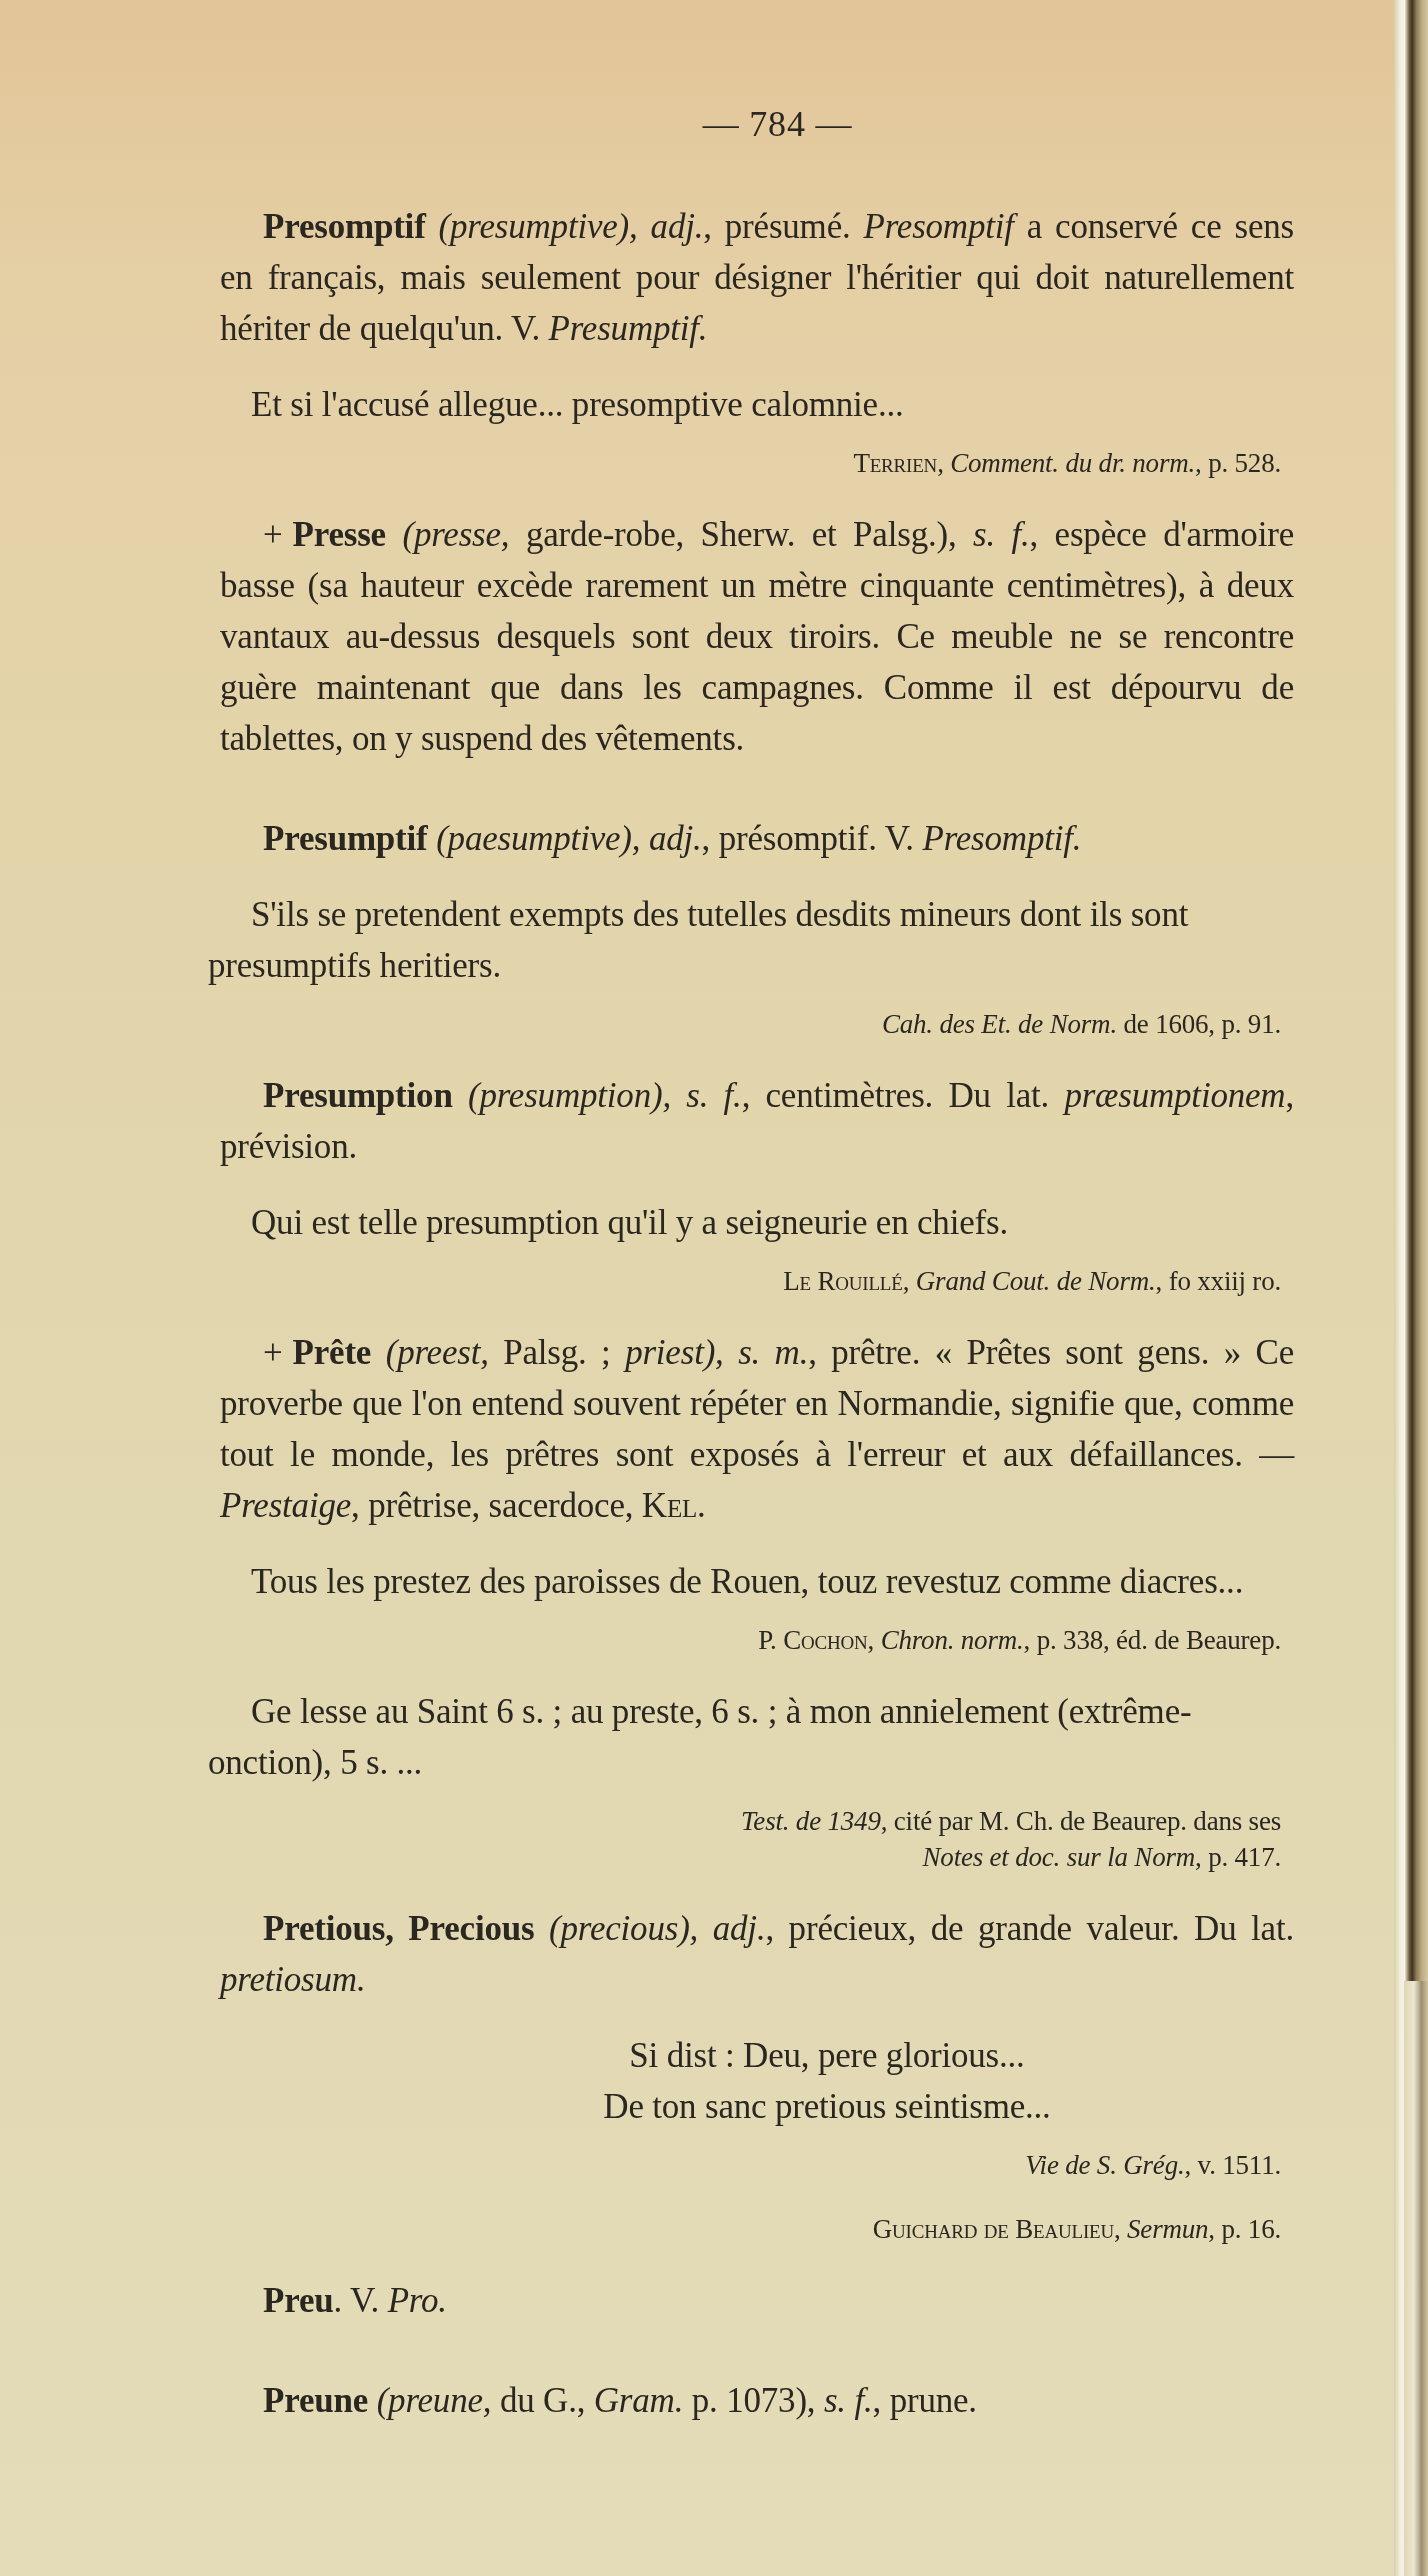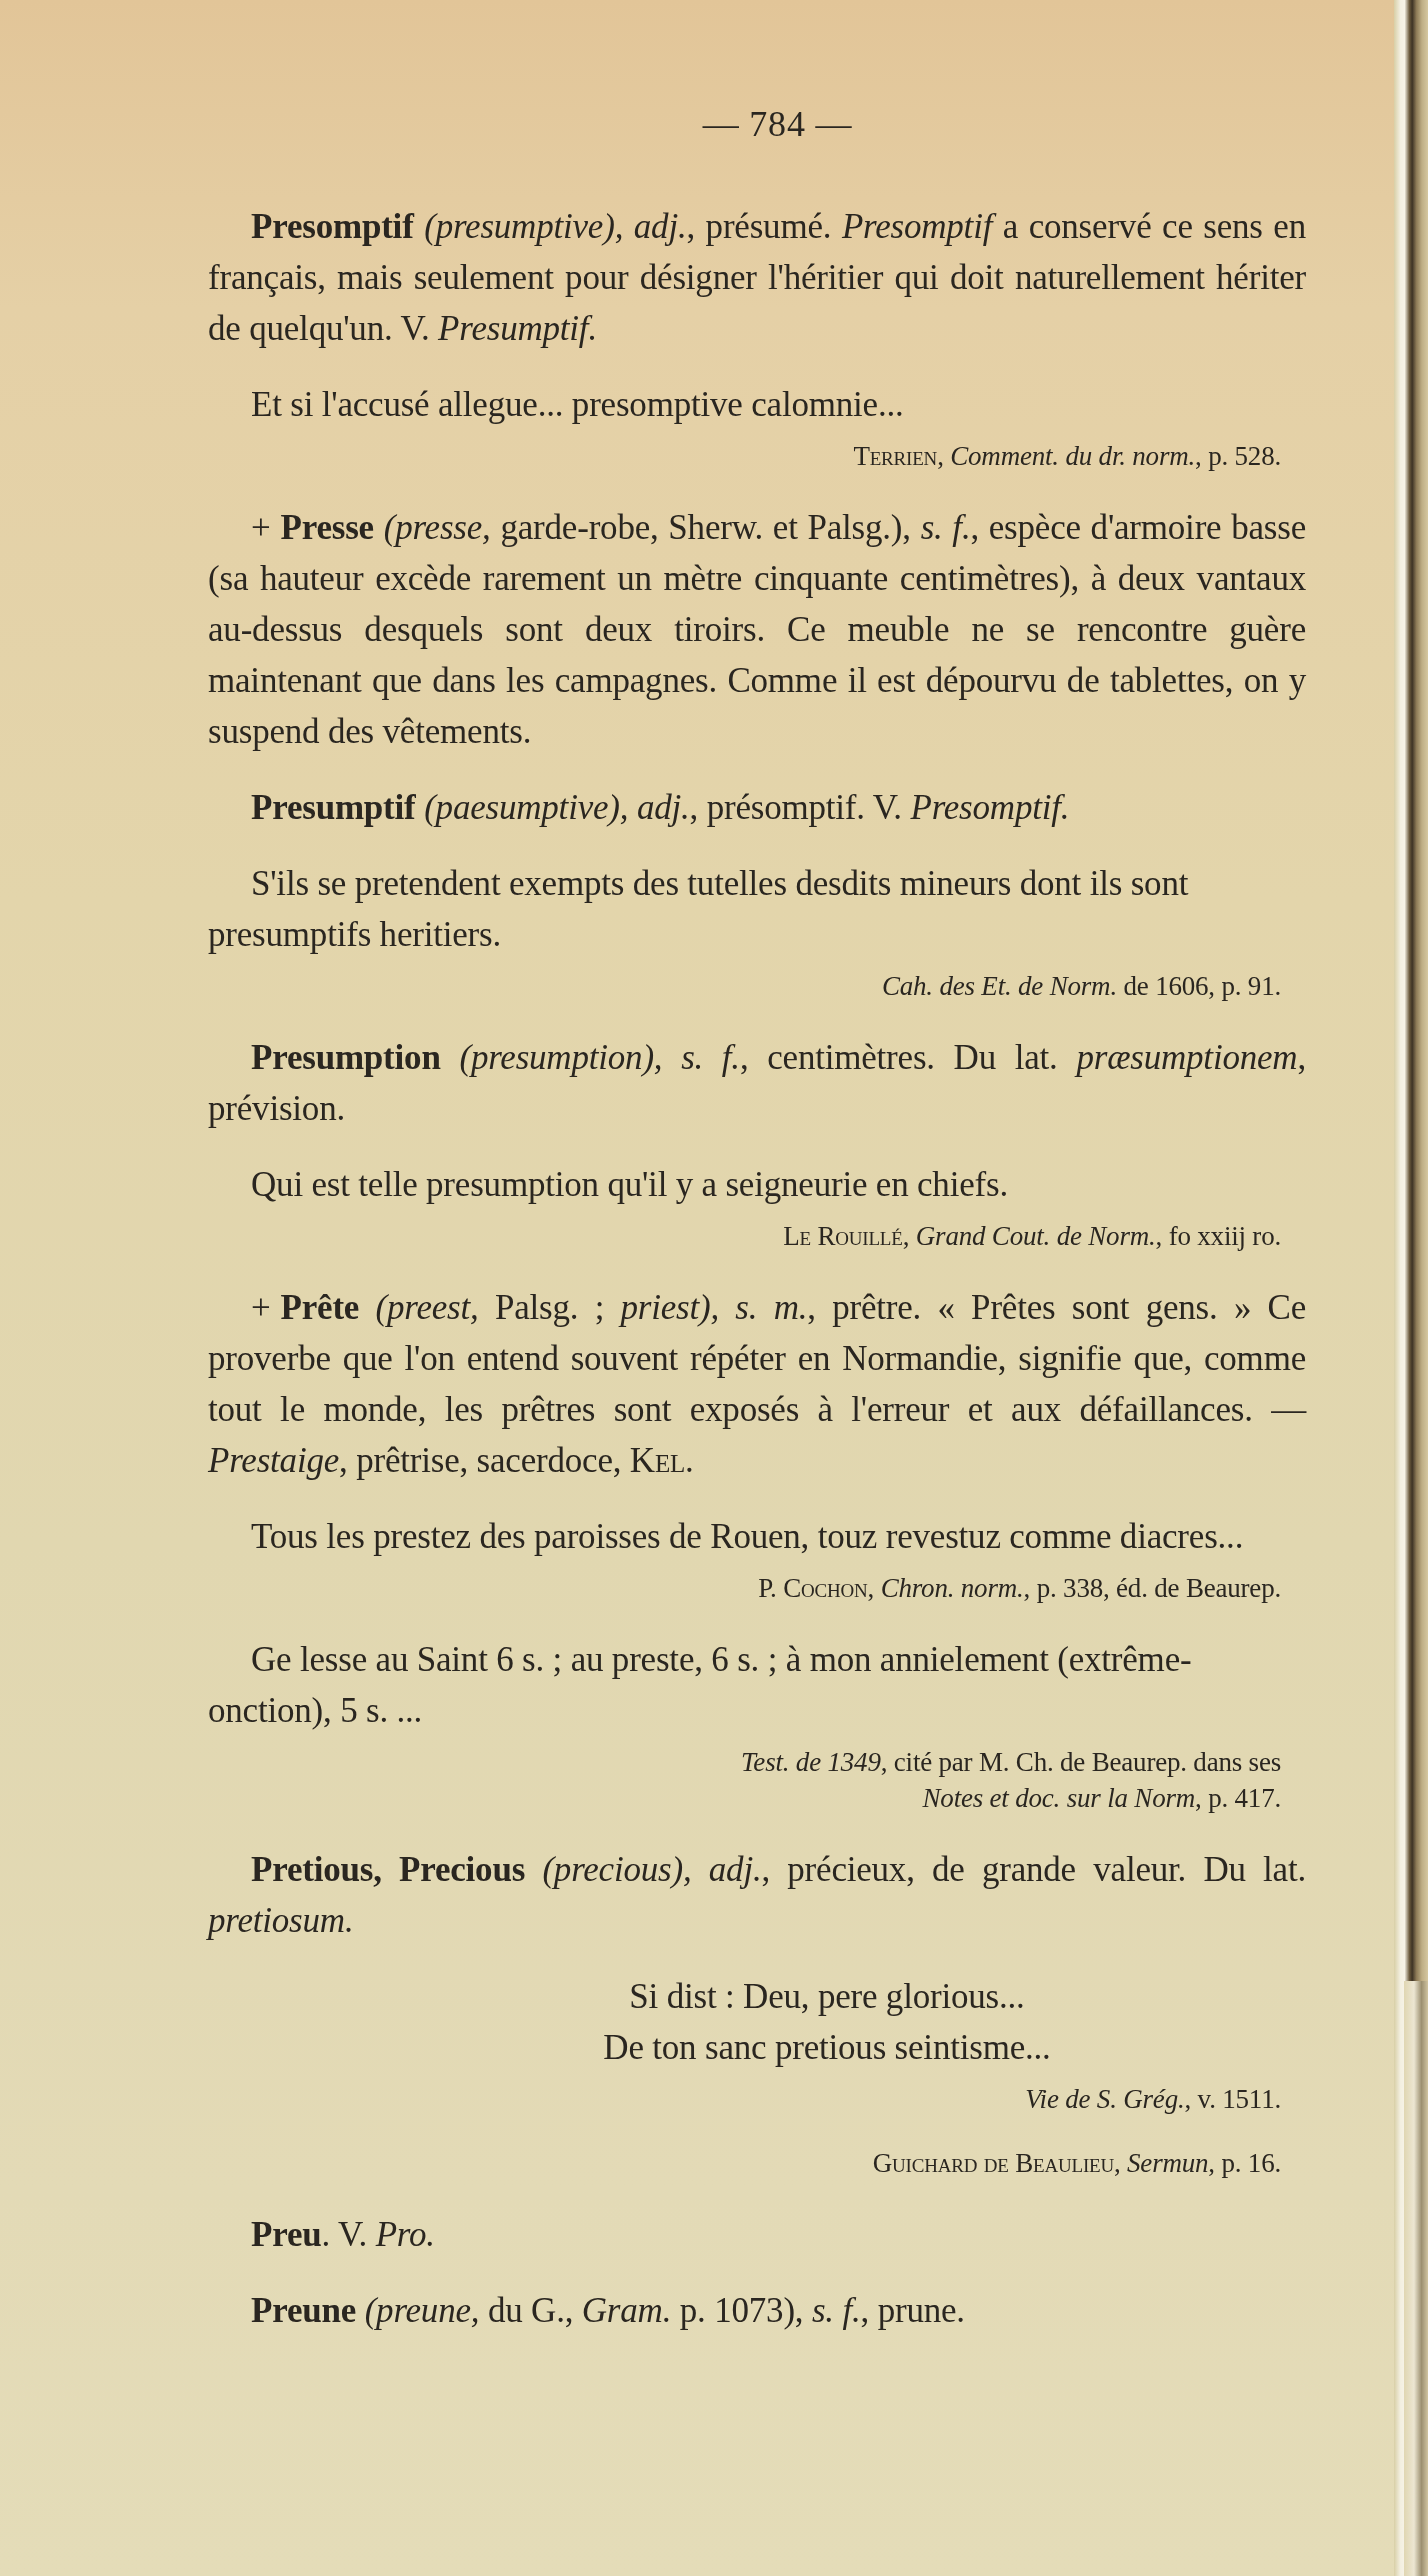--- a/index.html
+++ b/index.html
@@ -18,26 +18,26 @@
     background: linear-gradient(90deg, #e0d6b2 0%, #ece6d2 40%, #9c9070 70%, #d8cca8 100%);
   }
   .content {
     position: absolute; left: 208px; top: 99px; width: 1098px;
     font-size: 35px; line-height: 51px; letter-spacing: -0.2px;
   }
   .page-number {
     text-align: center; font-size: 36px; margin-bottom: 51px; letter-spacing: 0.8px;
     margin-left: 41px;
   }
-  .entry { text-indent: 43px; text-align: justify; margin: 0; }
+  .entry { text-indent: 43px; text-align: justify; margin: 12px; }
   .entry .hw { font-weight: bold; }
   .cross { font-weight: normal; margin-right: 10px; }
   .quote { margin: 25px 0 0 0; text-indent: 43px; text-align: left; }
   .quote.verse { padding-left: 140px; text-indent: 0; text-align: center; }
-  .cite { text-align: right; font-size: 27px; line-height: 36px; margin: 8px 0 28px 0; padding-right: 25px; }
+  .cite { text-align: right; font-size: 27px; line-height: 36px; margin: 15px 0 28px 0; padding-right: 25px; }
   .cite.multi { padding-left: 347px; text-align: right; }
   .sc { font-variant: small-caps; }
   i { font-style: italic; }
   .gap { height: 25px; }
 </style>
 </head>
 <body>
 
 <div class="page-edge"></div>
 <div class="page-edge-lower"></div>

